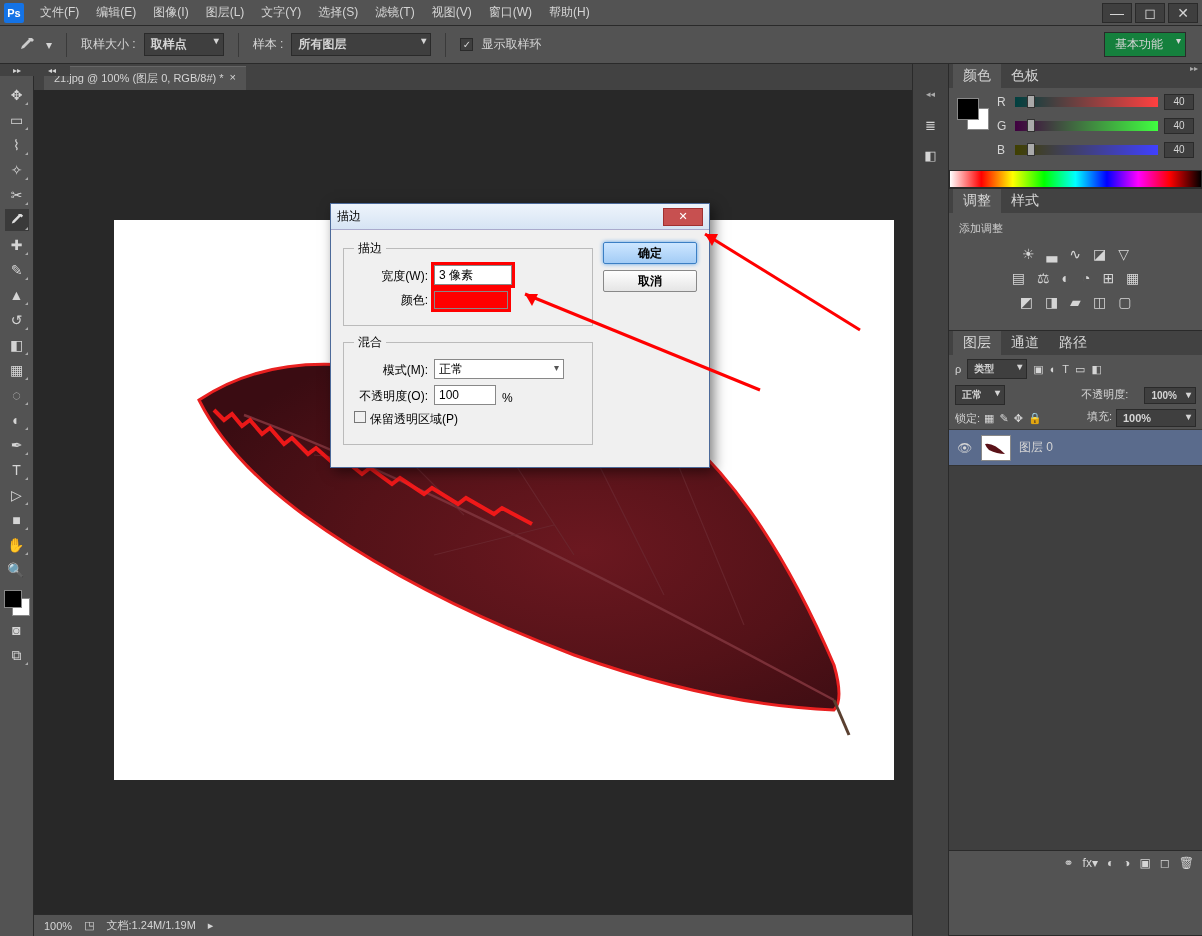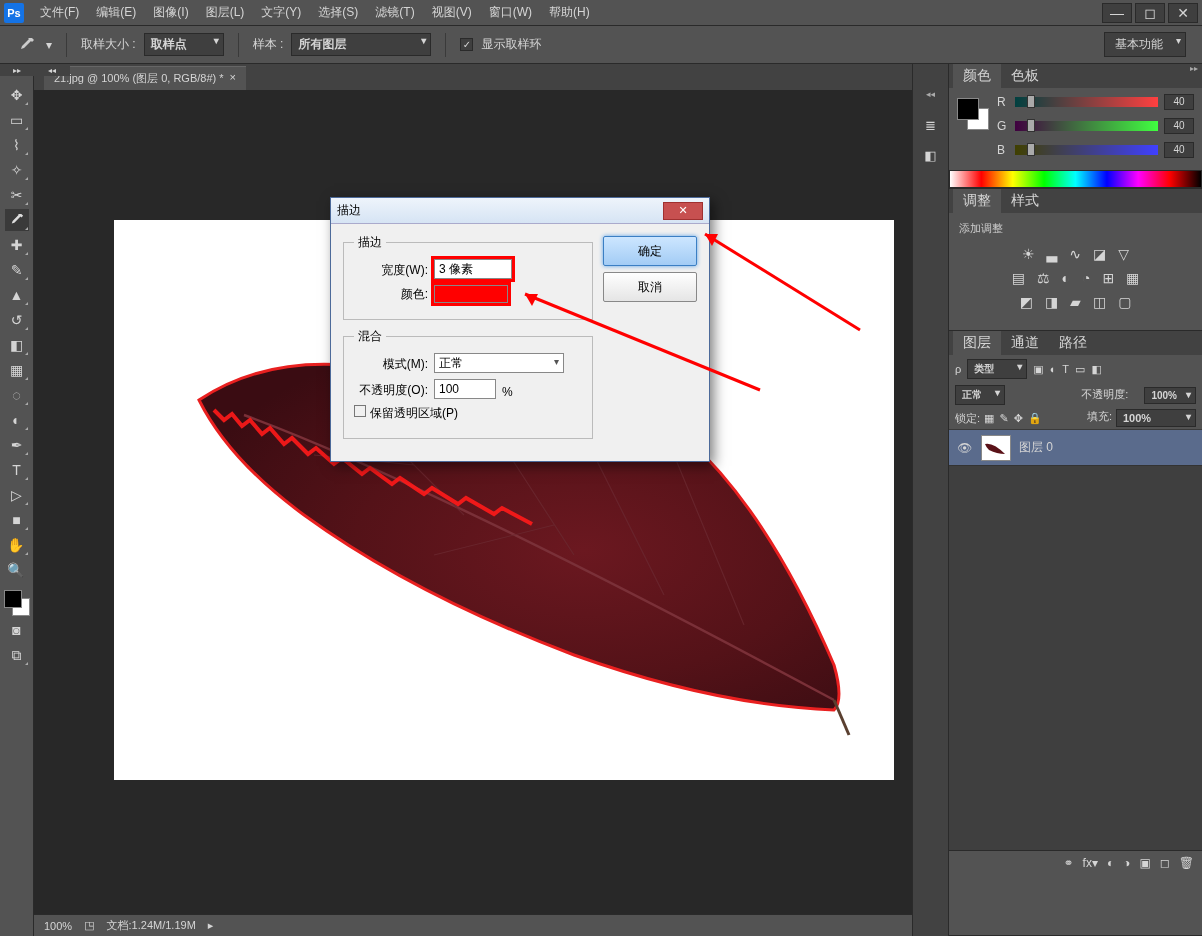--- a/index.html
+++ b/index.html
@@ -13,21 +13,21 @@
 .window-controls { margin-left: auto; display: flex; gap: 0; }
 .win-btn { width: 30px; height: 20px; background: #3f3f3f; display: flex; align-items: center; justify-content: center; font-size: 14px; cursor: pointer; border: 1px solid #2a2a2a; margin-left: 3px; }
 
 
 .optionsbar { height: 38px; background: #535353; border-bottom: 1px solid #2a2a2a; display: flex; align-items: center; padding: 0 16px; gap: 8px; }
 .tool-icon-small { width: 22px; height: 22px; display: flex; align-items: center; justify-content: center; }
 .vdiv { width: 1px; height: 24px; background: #3a3a3a; margin: 0 6px; }
 .dropdown { background: #3f3f3f; border: 1px solid #2a2a2a; padding: 2px 18px 2px 6px; position: relative; min-width: 80px; font-weight: bold; }
 .dropdown::after { content: "▾"; position: absolute; right: 4px; top: 1px; font-size: 10px; }
 .checkbox { width: 13px; height: 13px; background: #3f3f3f; border: 1px solid #2a2a2a; display: flex; align-items: center; justify-content: center; font-size: 10px; }
-.essentials { margin-left: auto; background: #404040; border: 1px solid #2a2a2a; padding: 3px 22px 3px 10px; position: relative; }
+.essentials { margin-left: auto; background: #15803d; border: 1px solid #2a2a2a; padding: 3px 22px 3px 10px; position: relative; }
 .essentials::after { content: "▾"; position: absolute; right: 4px; top: 2px; font-size: 10px; }
 
 
 .workarea { position: absolute; top: 64px; bottom: 0; left: 0; right: 0; display: flex; }
 
 
 .toolbar { width: 34px; background: #535353; border-right: 1px solid #2a2a2a; display: flex; flex-direction: column; align-items: center; padding-top: 20px; gap: 3px; }
 .toolbar-collapse { position: absolute; top: 0; left: 0; width: 34px; height: 12px; display: flex; align-items: center; justify-content: center; background: #424242; font-size: 8px; }
 .tool { width: 24px; height: 22px; display: flex; align-items: center; justify-content: center; font-size: 14px; cursor: pointer; position: relative; }
 .tool.active { background: #3a3a3a; }
@@ -84,28 +84,28 @@
 .lock-row { display: flex; align-items: center; gap: 6px; padding: 2px 6px; font-size: 11px; justify-content: space-between; border-bottom: 1px solid #3a3a3a; }
 .lock-icons { display: flex; gap: 5px; }
 .layer-list { height: 420px; overflow: auto; background: #3f3f3f; }
 .layer-row { height: 36px; display: flex; align-items: center; gap: 8px; padding: 0 8px; background: #5a6b8c; border-bottom: 1px solid #333; }
 .layer-vis { width: 16px; }
 .layer-thumb { width: 30px; height: 26px; background: #fff; border: 1px solid #888; display: flex; align-items: center; justify-content: center; }
 .layer-thumb svg { width: 26px; height: 20px; }
 .layers-footer { height: 24px; display: flex; align-items: center; justify-content: flex-end; gap: 9px; padding: 0 8px; background: #535353; border-top: 1px solid #2a2a2a; font-size: 12px; }
 
 
-.dialog { position: absolute; left: 330px; top: 197px; width: 380px; background: #f0f0f0; border: 1px solid #4c6a9a; box-shadow: 4px 4px 12px rgba(0,0,0,0.5); color: #000; font-size: 12px; }
+.dialog { position: absolute; left: 330px; top: 203px; width: 380px; background: #f0f0f0; border: 1px solid #4c6a9a; box-shadow: 4px 4px 12px rgba(0,0,0,0.5); color: #000; font-size: 12px; }
 .dialog-title { height: 26px; background: linear-gradient(#eef4fb, #d6e4f4); display: flex; align-items: center; padding: 0 6px; border-bottom: 1px solid #aac; }
 .dialog-title-text { flex: 1; }
 .dialog-close { width: 40px; height: 18px; background: #c75050; color: #fff; display: flex; align-items: center; justify-content: center; font-size: 11px; border: 1px solid #a03030; }
 .dialog-body { padding: 10px 12px 14px; display: flex; gap: 10px; }
 .dialog-left { flex: 1; }
 .dialog-right { width: 94px; display: flex; flex-direction: column; gap: 6px; padding-top: 2px; }
-.dlg-btn { height: 30px; border: 1px solid #888; display: flex; align-items: center; justify-content: center; cursor: pointer; border-radius: 2px; }
+.dlg-btn { height: 22px; border: 1px solid #888; display: flex; align-items: center; justify-content: center; cursor: pointer; border-radius: 2px; font-weight: bold; }
 .dlg-btn.primary { background: linear-gradient(#cde6ff, #a3ccf5); border: 1px solid #3b7fc4; box-shadow: 0 0 4px #5aa0e6; }
 .dlg-btn.secondary { background: linear-gradient(#fefefe, #e5e5e5); }
 fieldset { border: 1px solid #bbb; padding: 8px 10px 10px; margin-bottom: 8px; }
 legend { padding: 0 4px; }
 .fld-row { display: flex; align-items: flex-end; gap: 6px; margin-bottom: 6px; }
 .fld-label { width: 74px; text-align: right; }
 .txt-input { width: 78px; height: 20px; border: 1px solid #888; padding: 0 4px; background: #fff; display: flex; align-items: center; }
 .highlight-red { outline: 3px solid #ff0000; outline-offset: 0; }
 .color-chip { width: 74px; height: 18px; background: #ff0000; border: 1px solid #888; cursor: pointer; }
 .radio { width: 12px; height: 12px; border-radius: 50%; border: 1px solid #777; display: inline-flex; align-items: center; justify-content: center; margin-right: 3px; }

